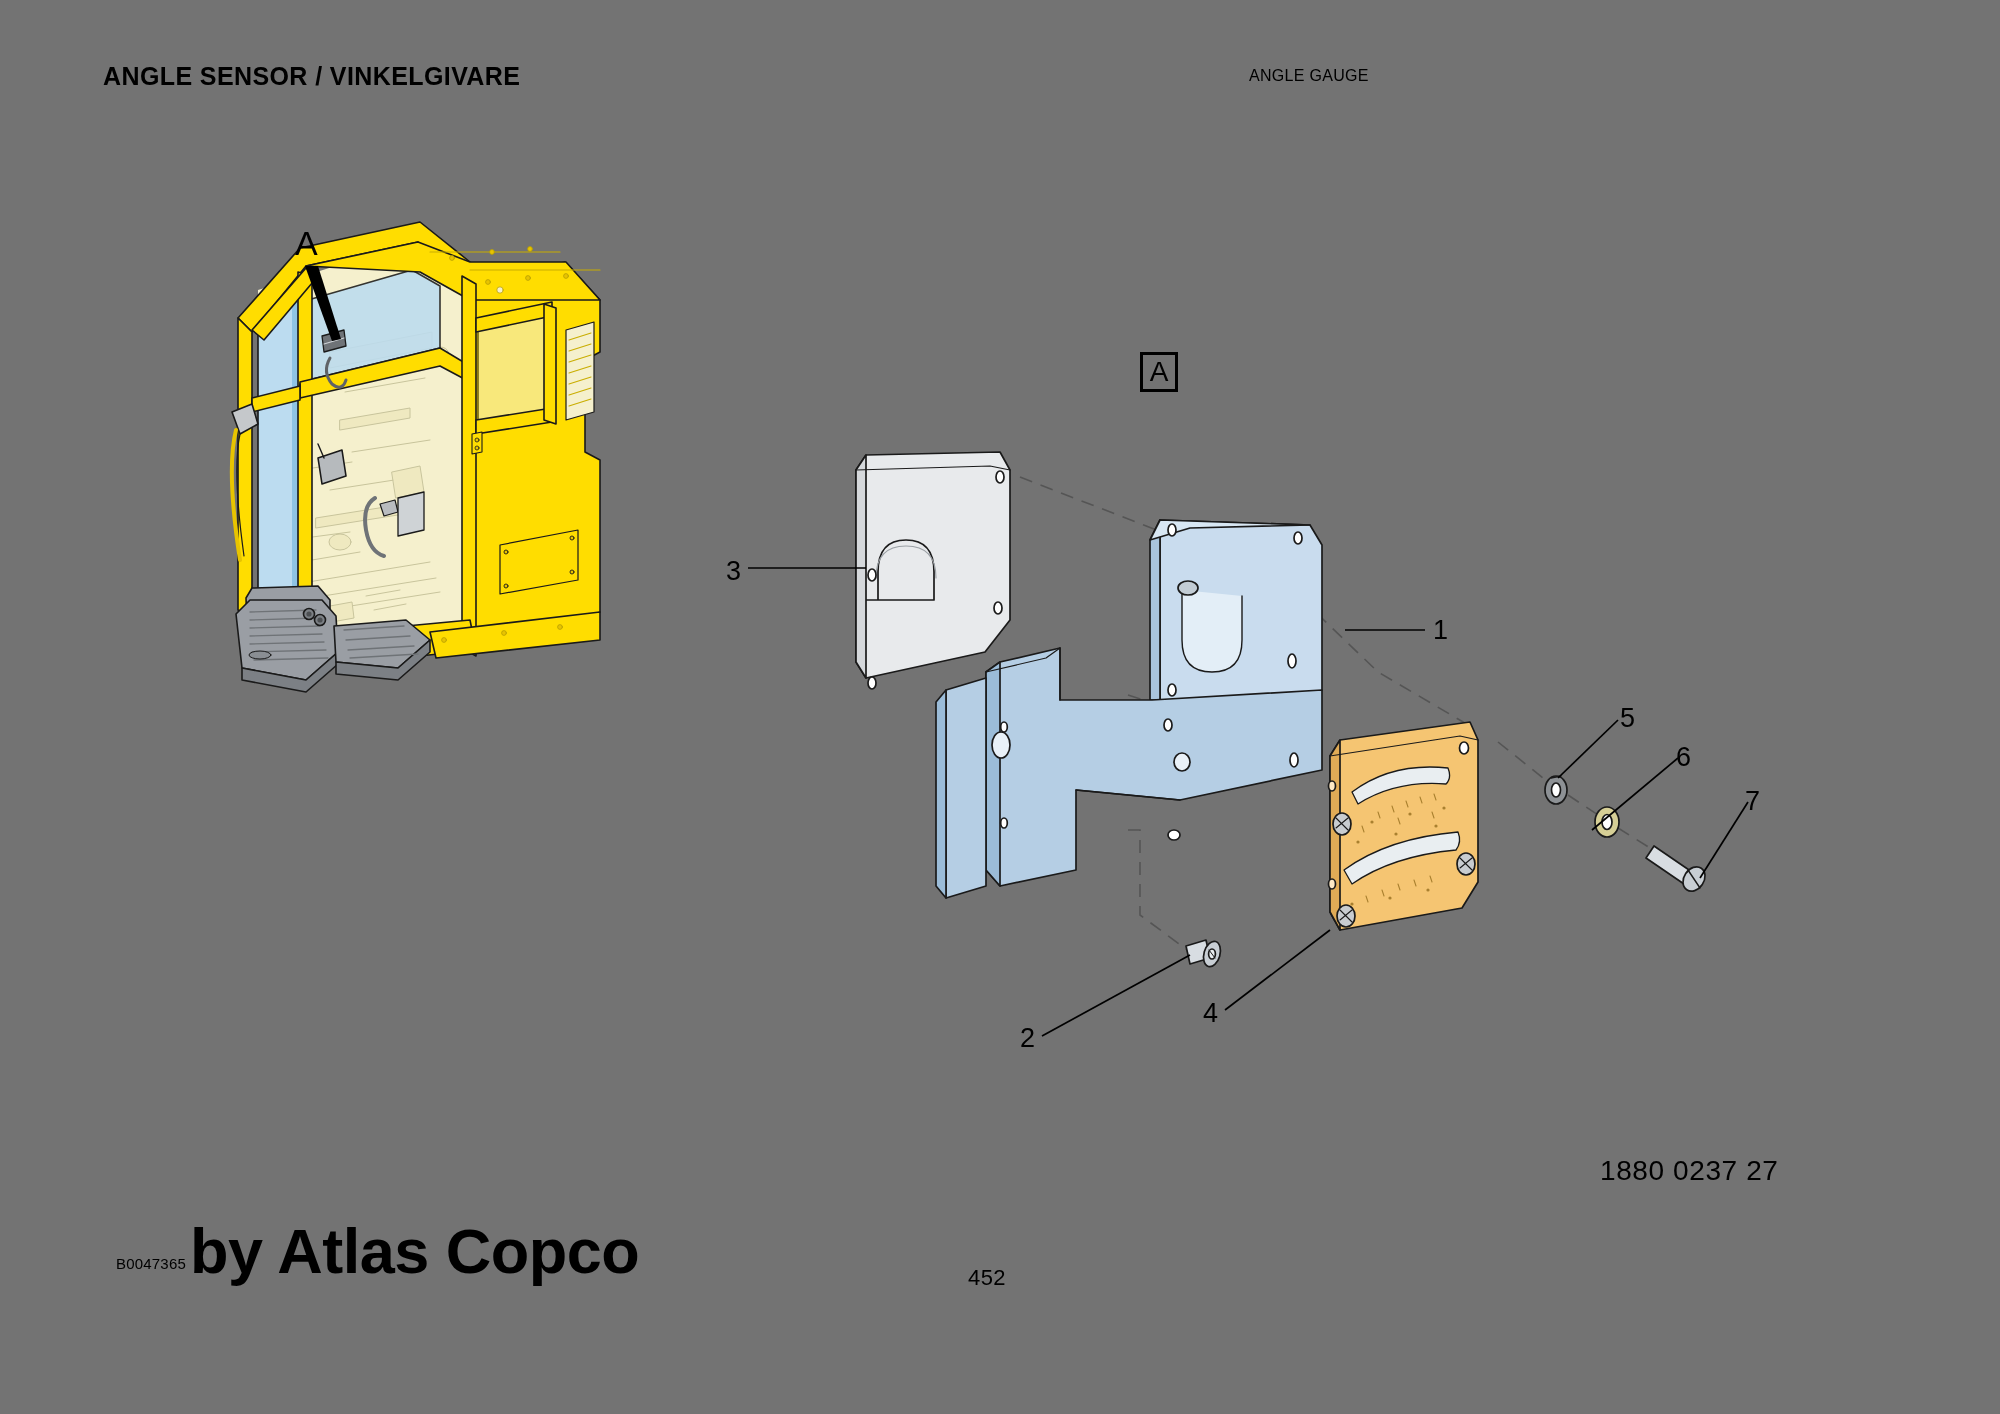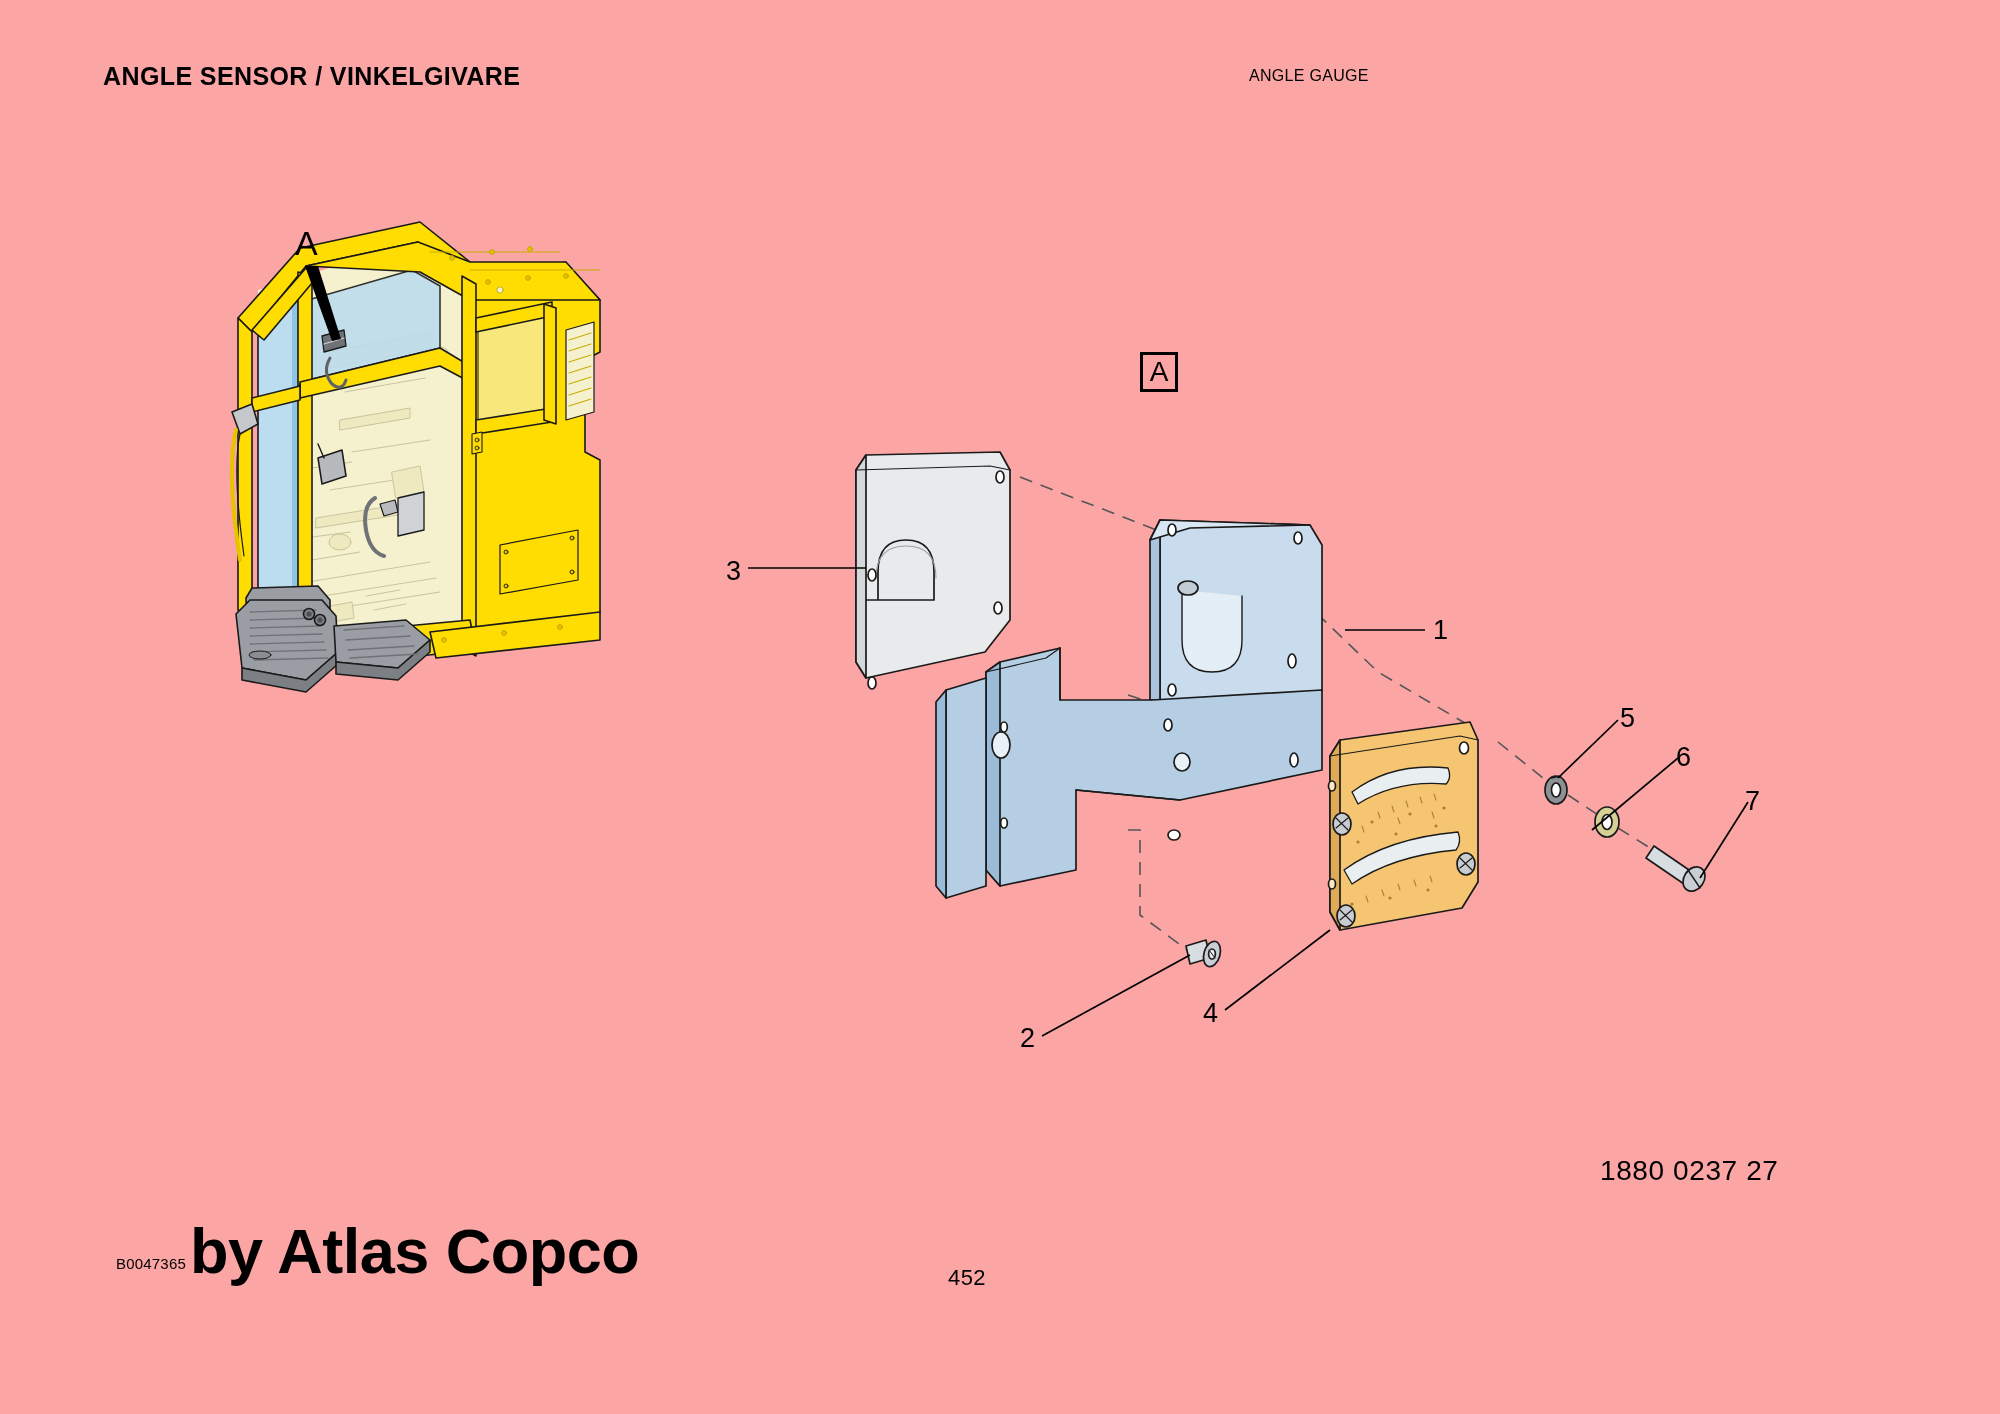--- a/index.html
+++ b/index.html
@@ -1,33 +1,33 @@
 <!DOCTYPE html>
 <html><head>
 <meta charset="utf-8">
 <style>
   html,body{margin:0;padding:0;background:#fff;}
   body{width:2000px;height:1414px;position:relative;overflow:hidden;
        font-family:"Liberation Sans","DejaVu Sans",sans-serif;color:#000;}
 
-  .page{position:absolute;inset:0;background:#fca5a5;}
+  .page{position:absolute;inset:0;background:#737373;}
 
   
   .hdr-left{position:absolute;left:103px;top:62px;font-size:25px;font-weight:bold;
             letter-spacing:.4px;white-space:nowrap;}
   .hdr-right{position:absolute;left:1249px;top:67px;font-size:16px;font-weight:400;
              letter-spacing:.3px;white-space:nowrap;}
 
   
   .doc-code{position:absolute;left:116px;top:1255px;font-size:15px;letter-spacing:.2px;}
   .brand{position:absolute;left:190px;top:1215px;font-size:63px;font-weight:700;
          letter-spacing:-.5px;white-space:nowrap;}
   .partno{position:absolute;left:1600px;top:1155px;font-size:28px;letter-spacing:.6px;
           white-space:nowrap;}
-  .pageno{position:absolute;left:948px;top:1265px;font-size:22px;letter-spacing:.4px;}
+  .pageno{position:absolute;left:968px;top:1265px;font-size:22px;letter-spacing:.4px;}
 
   
   .callout{position:absolute;font-size:27px;font-weight:400;line-height:1;}
 
   
   .boxA{position:absolute;left:1140px;top:352px;width:38px;height:40px;
         border:3px solid #000;display:flex;align-items:center;justify-content:center;
         font-size:28px;line-height:1;box-sizing:border-box;}
 
   

